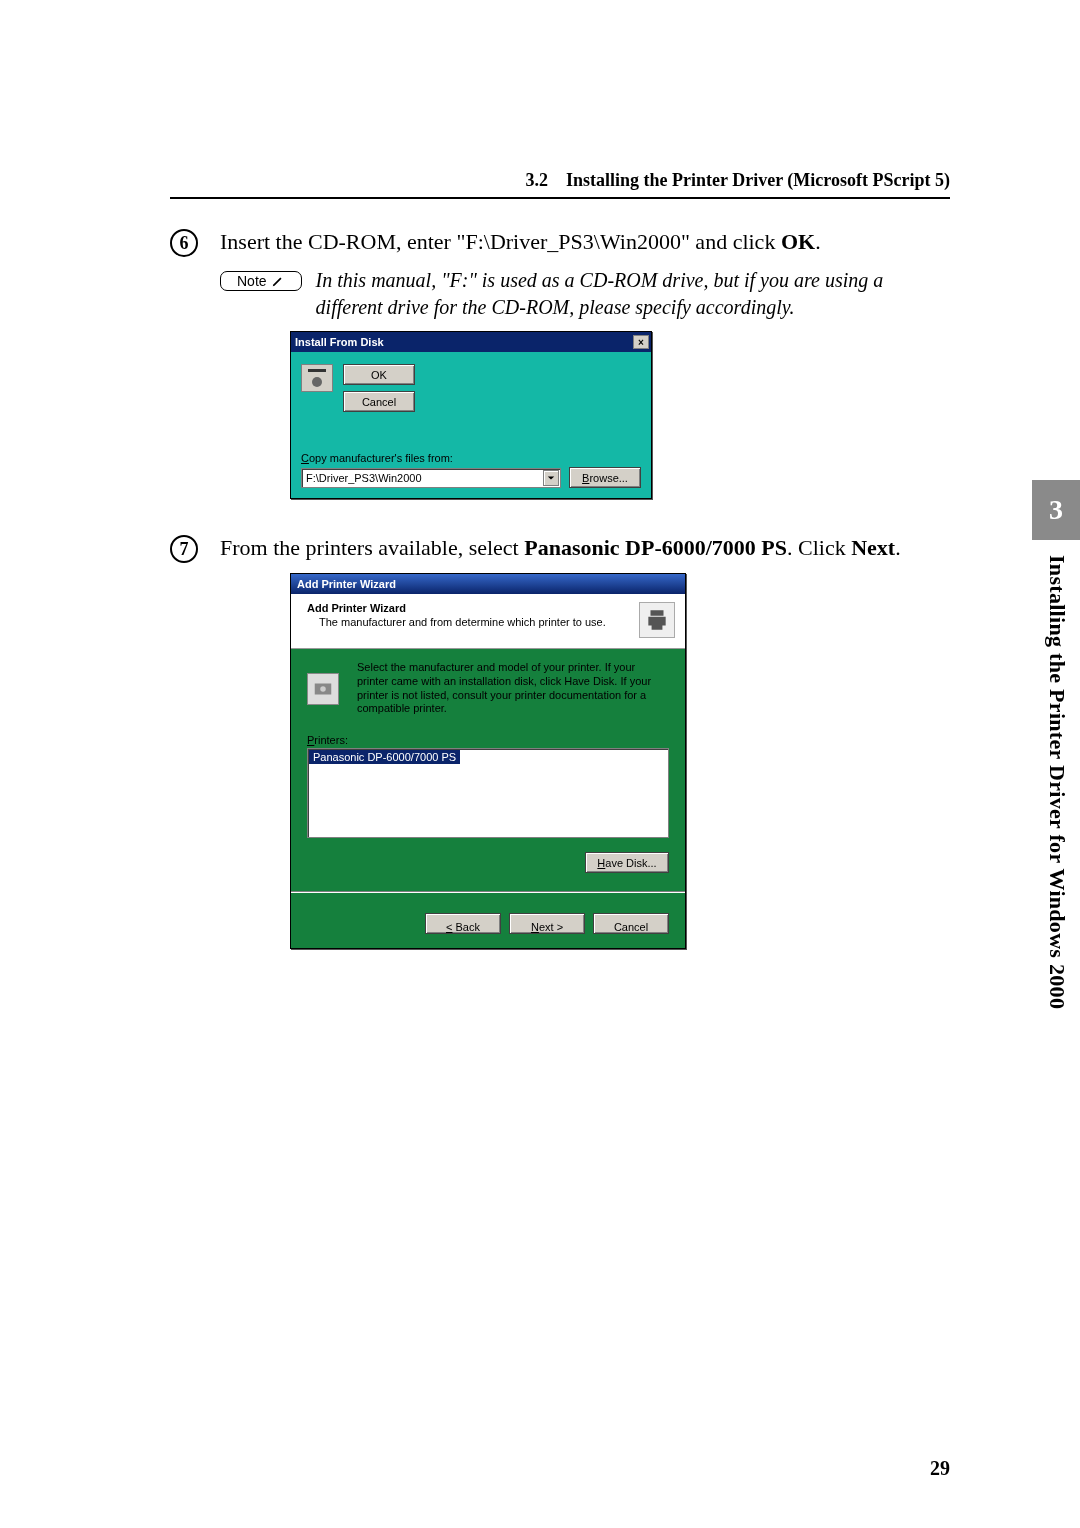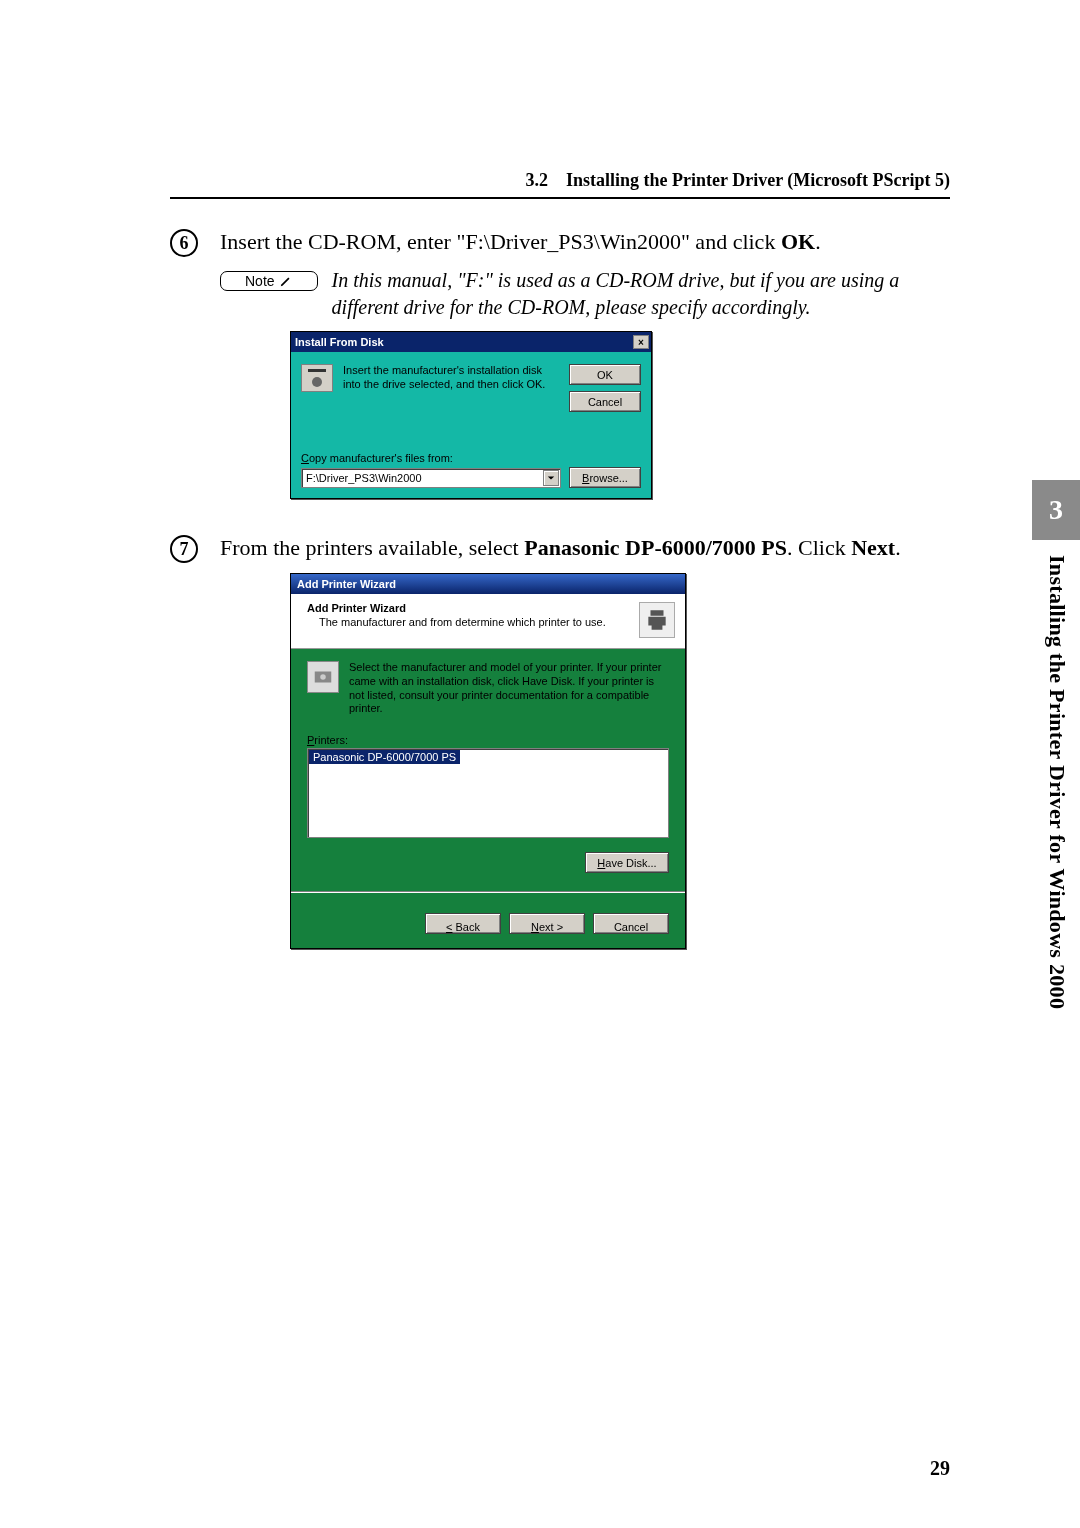--- a/index.html
+++ b/index.html
@@ -32,21 +32,21 @@
     width: 28px; height: 28px; border: 2.5px solid #000; border-radius: 50%;
     display: flex; align-items: center; justify-content: center;
     font-weight: bold; font-size: 18px; font-family: "Times New Roman", serif;
     flex-shrink: 0;
     margin-top: 2px;
   }
   .step-body { font-size: 22px; line-height: 1.35; }
   .step-body .bold { font-weight: bold; }
   .note-row { display: flex; align-items: flex-start; gap: 14px; margin-left: 50px; margin-bottom: 10px; }
   .note-badge {
-    border: 1.5px solid #000; border-radius: 7px; padding: 1px 24px;
+    border: 1.5px solid #000; border-radius: 7px; padding: 1px 16px;
     font-size: 14px; font-family: Arial, sans-serif;
     display: inline-flex; align-items: center; gap: 4px;
     flex-shrink: 0;
     margin-top: 4px;
   }
   .note-badge svg { width: 14px; height: 14px; }
   .note-text { font-style: italic; font-size: 20px; line-height: 1.35; }
 
   
   .dialog1-wrap { margin-left: 120px; margin-top: 6px; margin-bottom: 34px; }
@@ -122,21 +122,21 @@
     padding: 8px 10px 10px 16px;
   }
   .d2-header-left { }
   .d2-header-title { font-weight: bold; font-size: 11px; margin-bottom: 2px; }
   .d2-header-sub { font-size: 11px; padding-left: 12px; }
   .d2-header-icon {
     width: 36px; height: 36px; background: #efefef; border: 1px solid #aaa;
     display: flex; align-items: center; justify-content: center;
   }
   .d2-body { padding: 12px 16px 8px 16px; }
-  .d2-infobox { display: flex; gap: 10px; margin-bottom: 18px; }
+  .d2-infobox { display: flex; gap: 18px; margin-bottom: 18px; align-items: center; }
   .d2-infobox-icon {
     width: 32px; height: 32px; background: #ddd; border: 1px solid #888;
     flex-shrink: 0;
     display:flex; align-items:center; justify-content:center;
   }
   .d2-infobox-text { font-size: 11px; line-height: 1.25; }
   .d2-list-label { font-size: 11px; margin-bottom: 2px; }
   .d2-list {
     background: #fff; border: 1px solid #808080;
     box-shadow: inset 1px 1px 0 #404040; height: 90px;
@@ -201,21 +201,20 @@
 
   <div class="dialog1-wrap">
     <div class="dialog1">
       <div class="d1-title">
         <span>Install From Disk</span>
         <span class="d1-close">×</span>
       </div>
       <div class="d1-body">
         <div class="d1-top">
           <div class="d1-icon"></div>
-          <div class="d1-msg">Insert the manufacturer's installation disk into the drive selected, and then click OK.</div>
           <div class="d1-buttons">
             <div class="win-btn">OK</div>
             <div class="win-btn">Cancel</div>
           </div>
         </div>
         <div class="d1-lower">
           <span class="d1-label underline-first">Copy manufacturer's files from:</span>
           <div class="d1-input-row">
             <div class="d1-input">
               <span>F:\Driver_PS3\Win2000</span>

